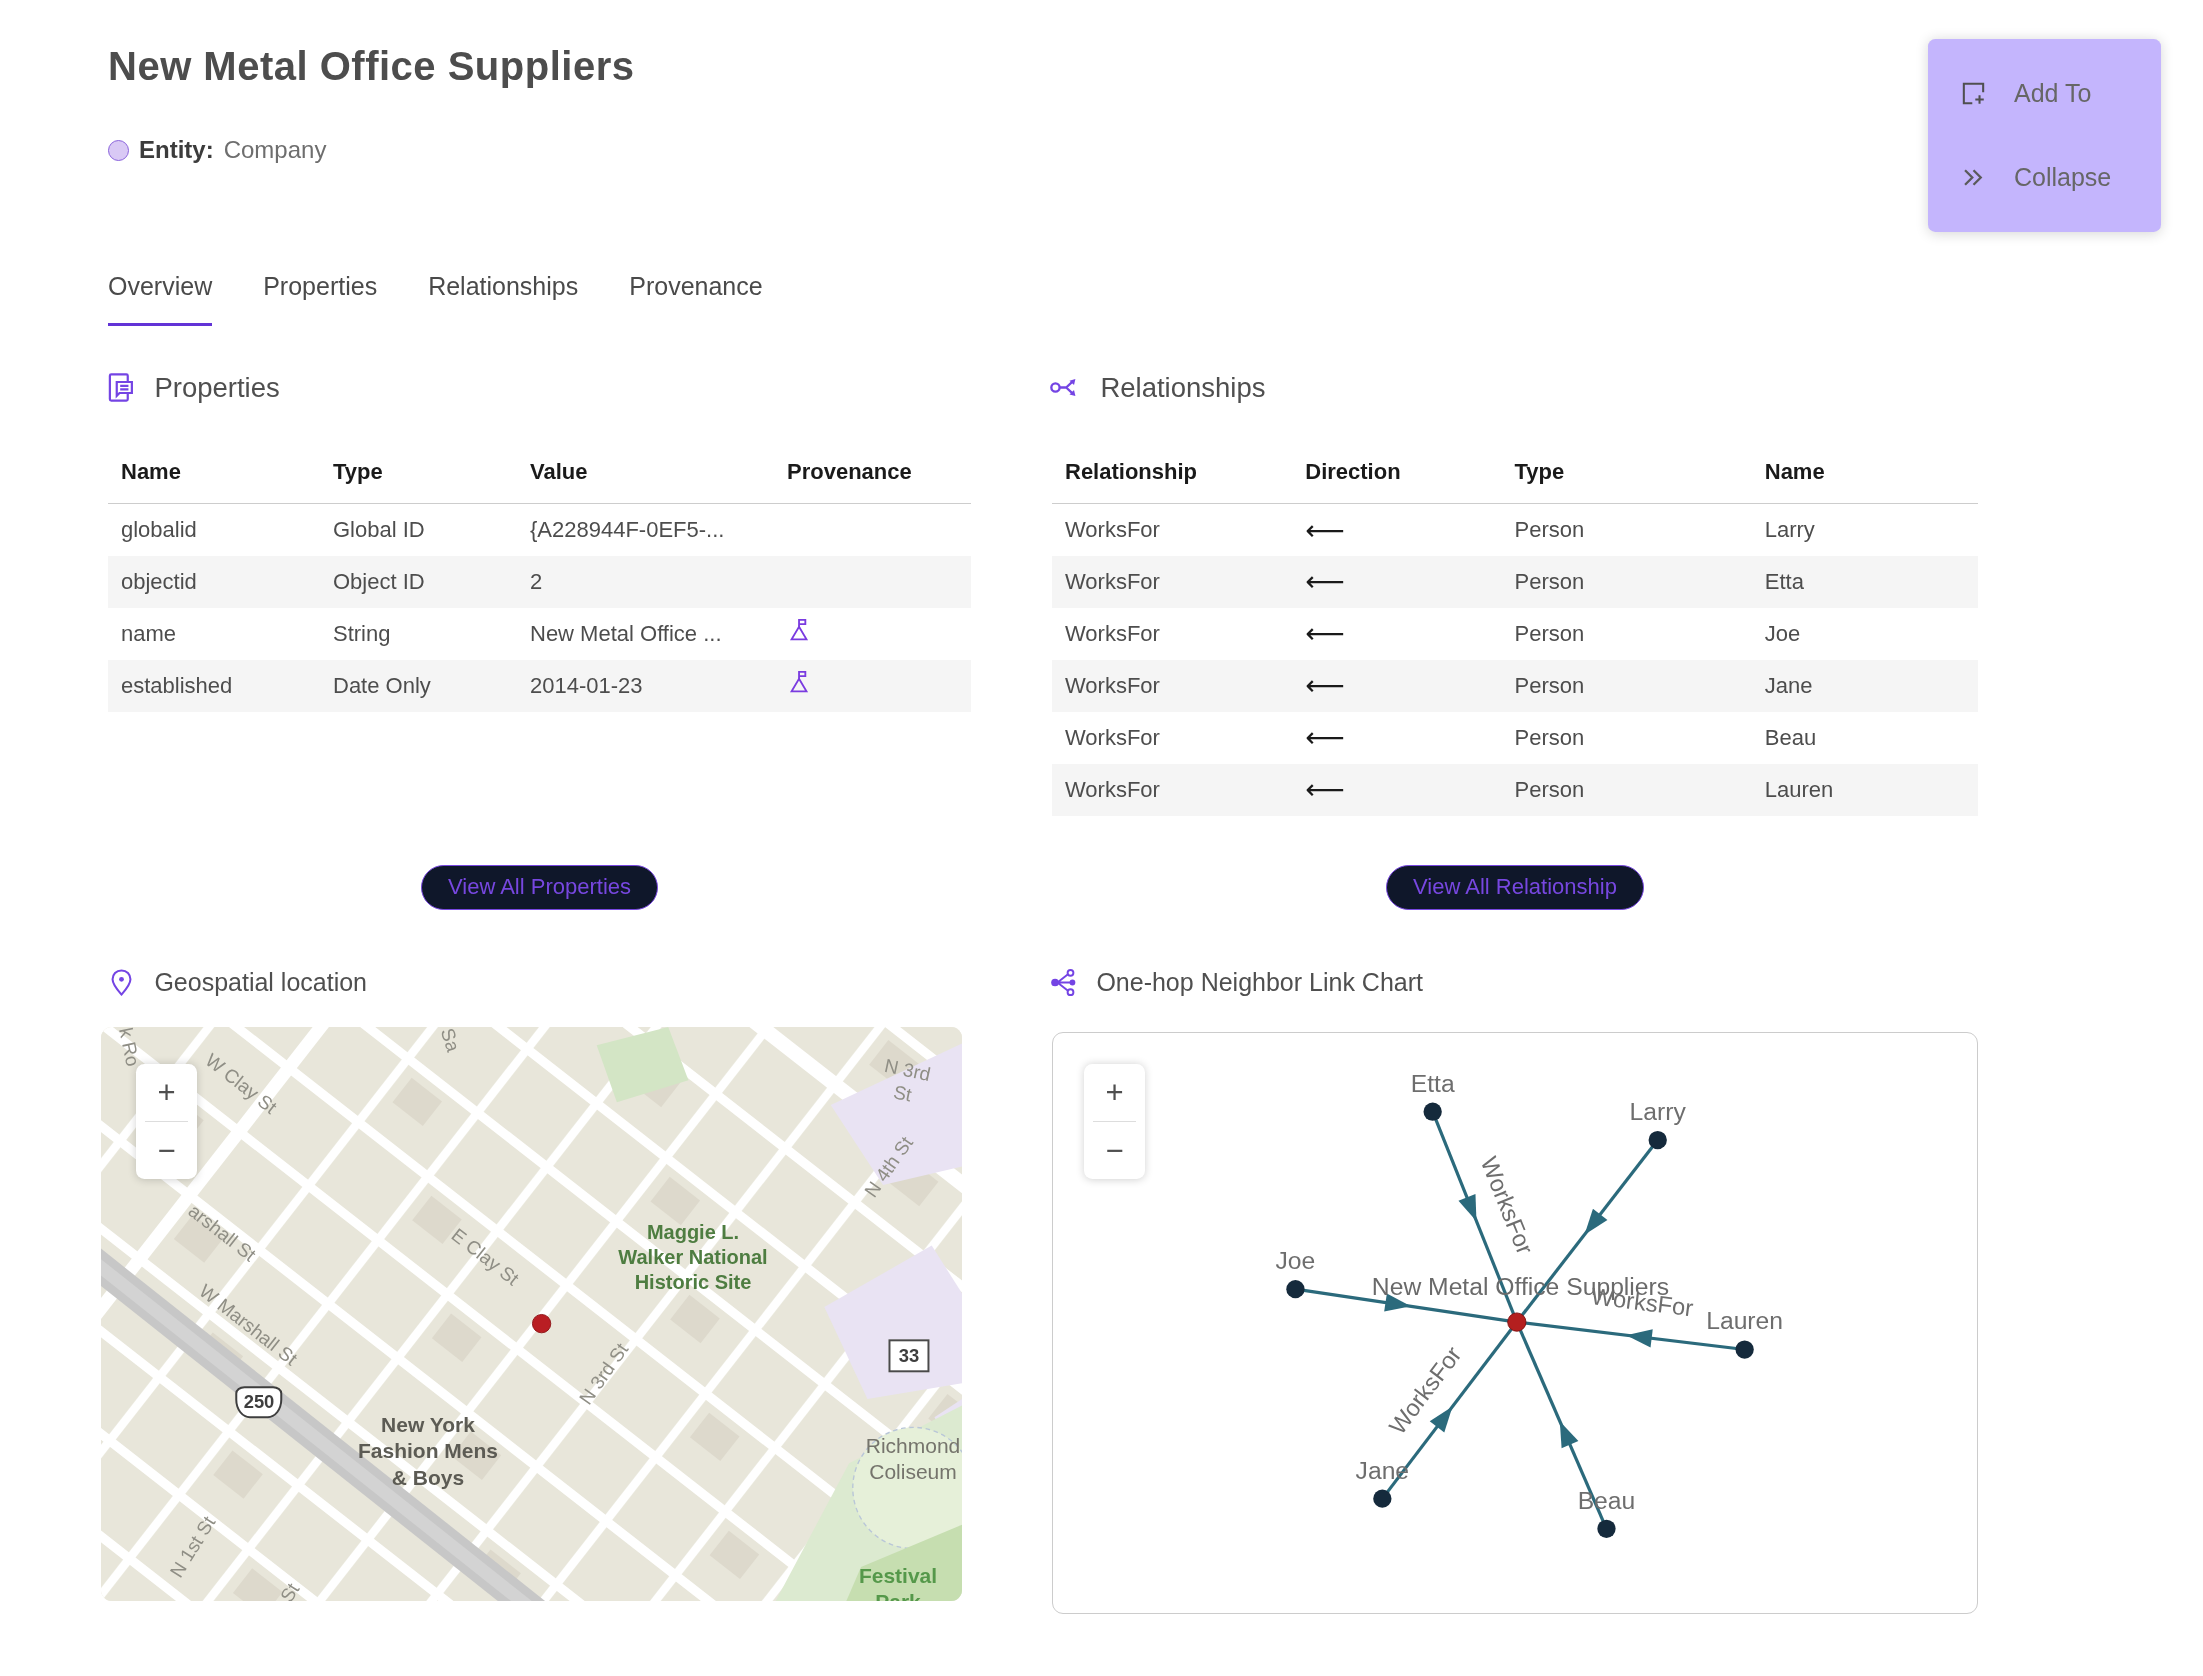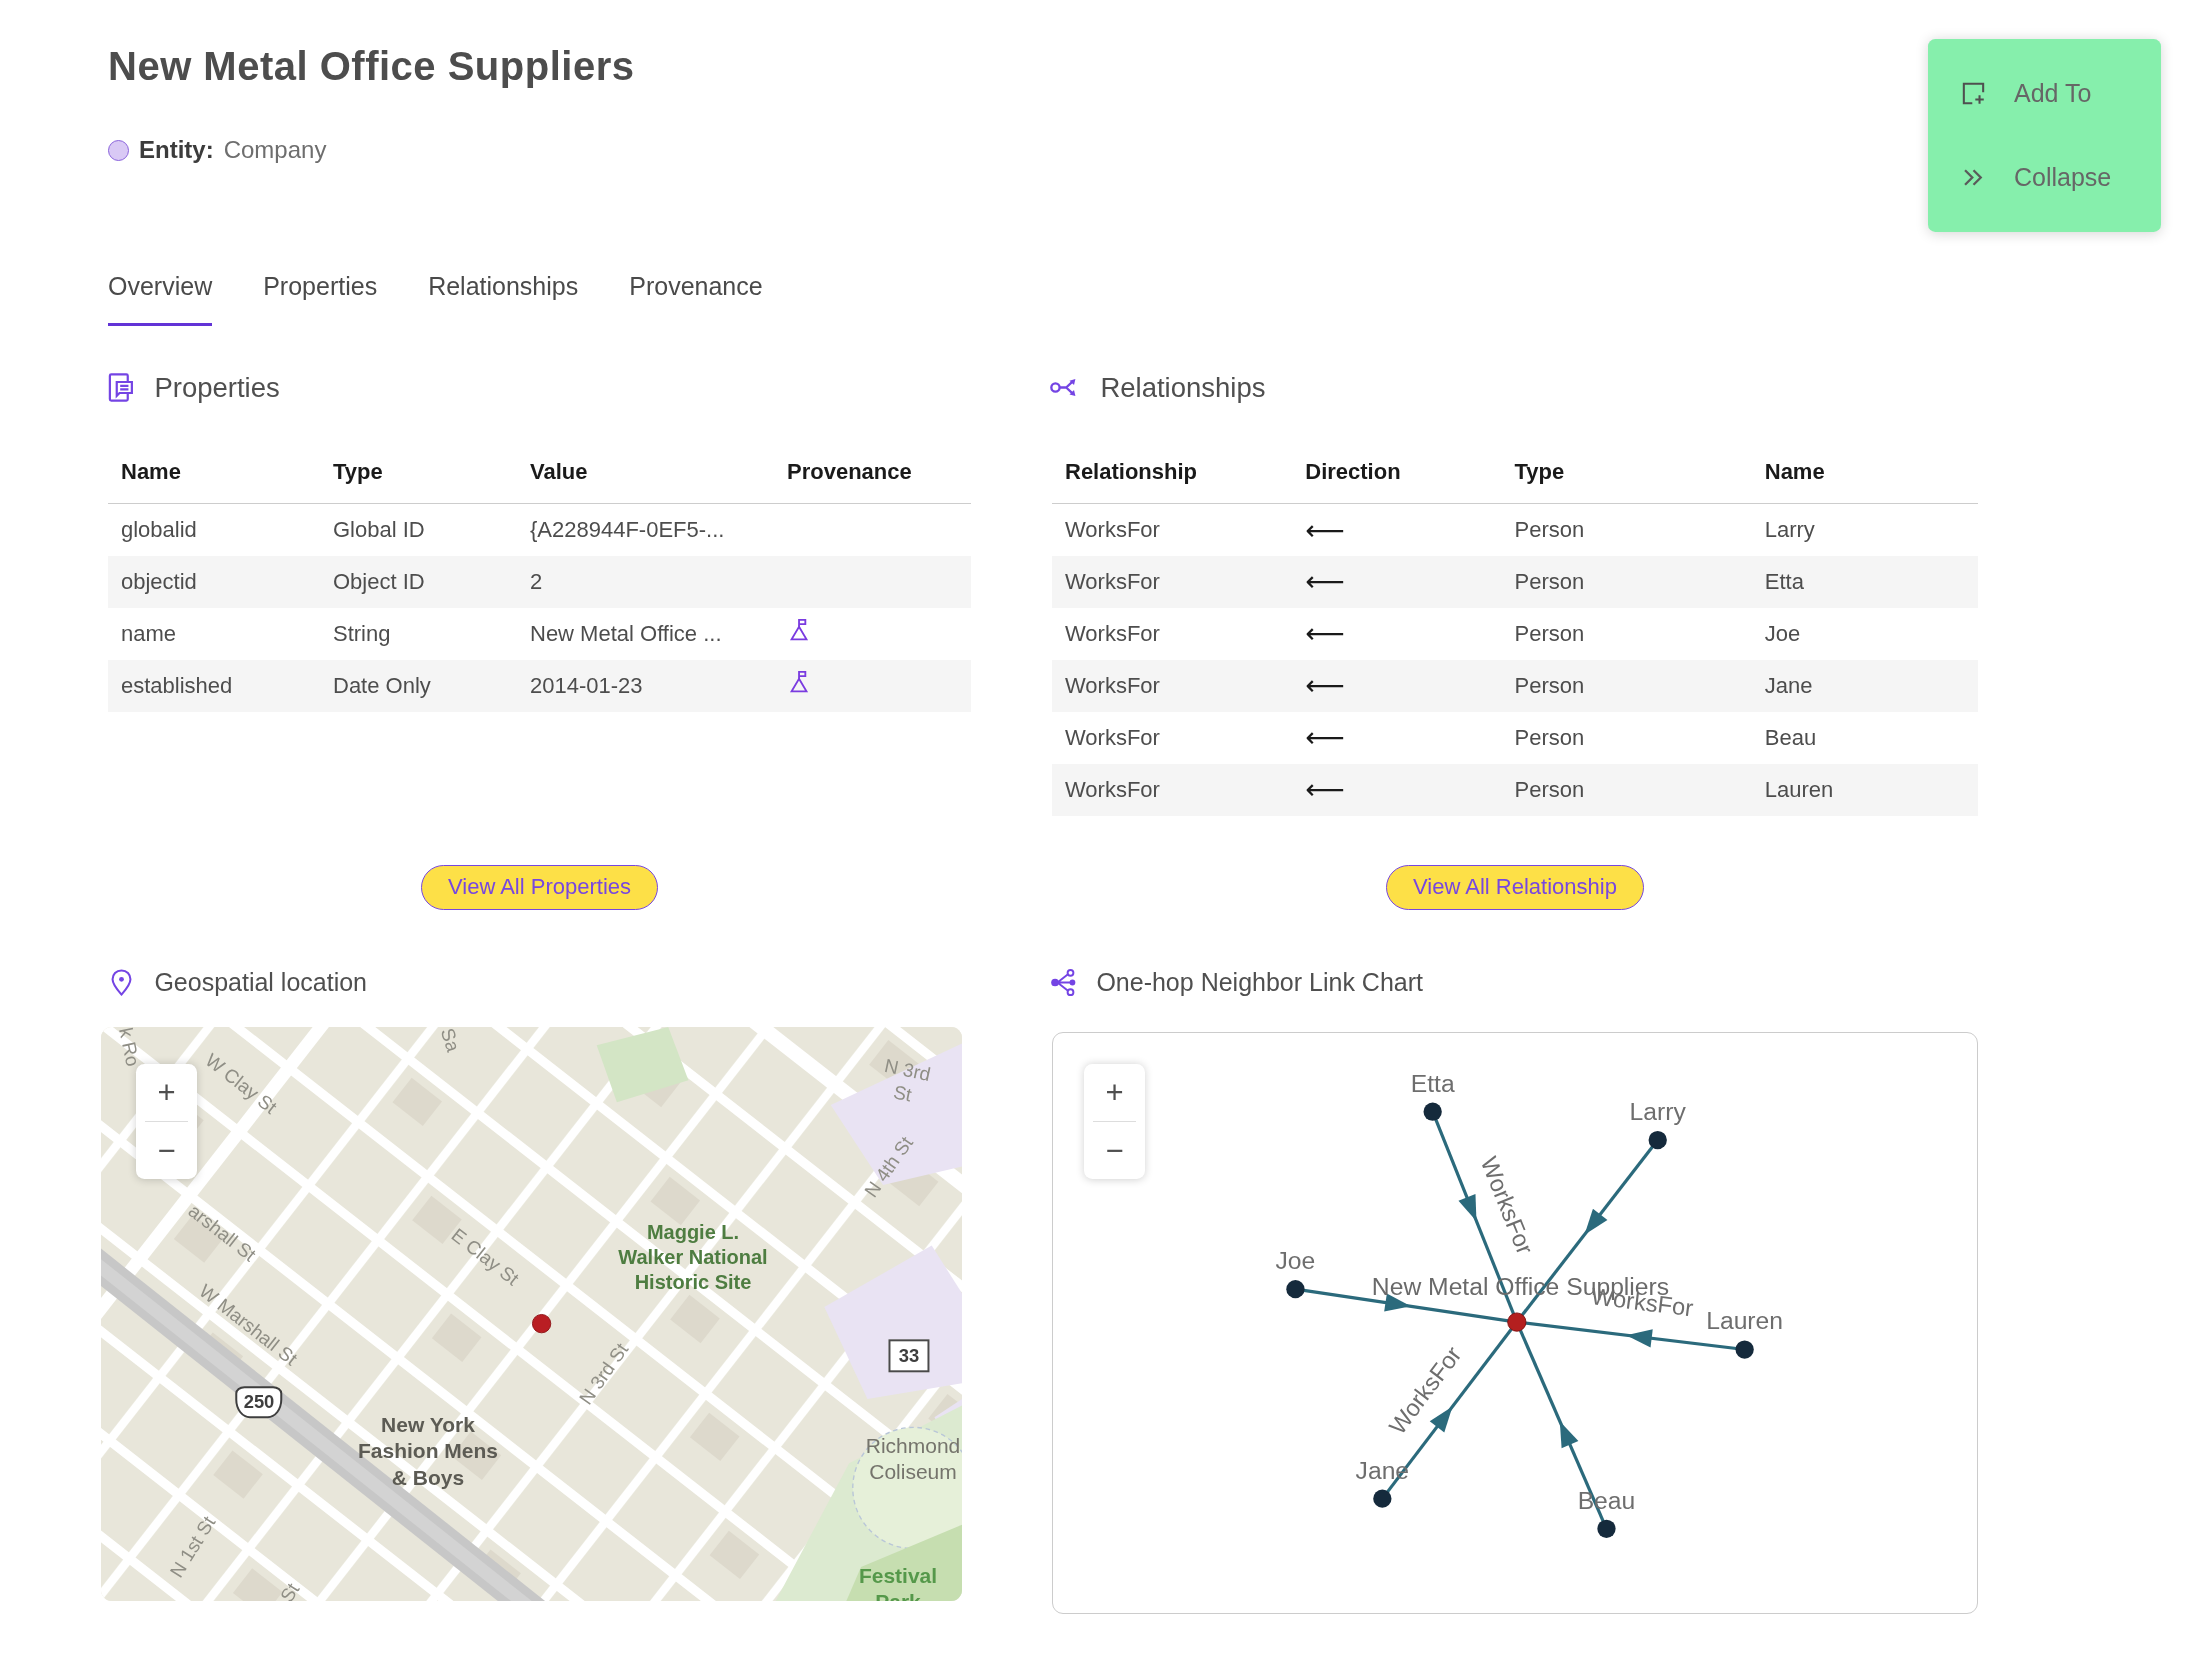--- a/index.html
+++ b/index.html
@@ -7,21 +7,21 @@
     font-family:"Liberation Sans","DejaVu Sans",sans-serif; }
 
   
   #page-title { position:absolute; left:108px; top:44px; font-size:40px; font-weight:700; color:#4d4d4d; letter-spacing:0.5px; }
   #entity-row { position:absolute; left:108px; top:136px; display:flex; align-items:center; gap:10px; font-size:24px;text-align:right; }
   .entity-dot { width:21px; height:21px; border-radius:50%; background:#d9c9f5; border:1.8px solid #8a63dc; }
   .entity-label { font-weight:700; color:#3c3c3c; }
   .entity-type { color:#6e6e6e; }
 
   
-  #actions-card { position:absolute; left:1928px; top:39px; width:233px; height:193px; background:#86efac;
+  #actions-card { position:absolute; left:1928px; top:39px; width:233px; height:193px; background:#c4b5fd;
     border-radius:7.3px; box-shadow:0 1.8px 13px rgba(0,0,0,.16); padding:13px 0; display:flex; flex-direction:column; justify-content:space-around; }
   .menu-item { display:flex; align-items:center; gap:26px; padding:9.2px 31px; font-size:25px; color:#666; cursor:pointer; }
   .menu-item svg { flex:0 0 auto; }
 
   
   #tabs { position:absolute; left:108px; top:272px; display:flex; gap:51px; }
   .tab { font-size:25px; color:#4a4a4a; padding-bottom:22px; cursor:pointer; border-bottom:3.7px solid transparent; }
   .tab.active { border-bottom-color:#6233d6; }
 
   
@@ -39,21 +39,21 @@
   table.dtable th { text-align:left; font-size:22px; color:#1a1a1a; font-weight:700; padding:11px 0 18.4px 0; border-bottom:0.9px solid #cdcdcd; }
   table.dtable td { font-size:22px; color:#4d4d4d; height:52px; vertical-align:middle; overflow:hidden; white-space:nowrap; }
   table.dtable tbody tr:nth-child(even) { background:#f5f5f5; }
   table.dtable th:first-child, table.dtable td:first-child { padding-left:13px; }
   td.linkcell { color:#7c55e2; cursor:pointer; }
 
   
   .btn-row { position:absolute; top:865px; display:flex; justify-content:center; }
   #prop-btn-row { left:108px; width:863px; }
   #rel-btn-row  { left:1052px; width:926px; }
-  .pill-btn { font-family:inherit; font-size:22px; color:#7747e0; background:#fde047; border:1.8px solid #7747e0;
+  .pill-btn { font-family:inherit; font-size:22px; color:#7747e0; background:#0f172a; border:1.8px solid #7747e0;
     border-radius:24px; padding:8.3px 26px; cursor:pointer; }
 
   
   #map-card { position:absolute; left:101px; top:1027px; width:861px; height:574px; border-radius:11px; overflow:hidden; background:#efeee5; }
   #map-svg { position:absolute; left:0; top:0; width:100%; height:100%; }
   #map-labels { position:absolute; left:0; top:0; width:100%; height:100%; pointer-events:none; }
   .mlabel { position:absolute; white-space:pre-line; text-align:center; line-height:1.25; }
   .mlabel.street { color:#8f8e85; font-size:19px; }
   .mlabel.poi-green { color:#4e7d41; font-size:20px; font-weight:700; }
   .mlabel.poi-green2 { color:#55984a; font-size:21px; font-weight:700; }

